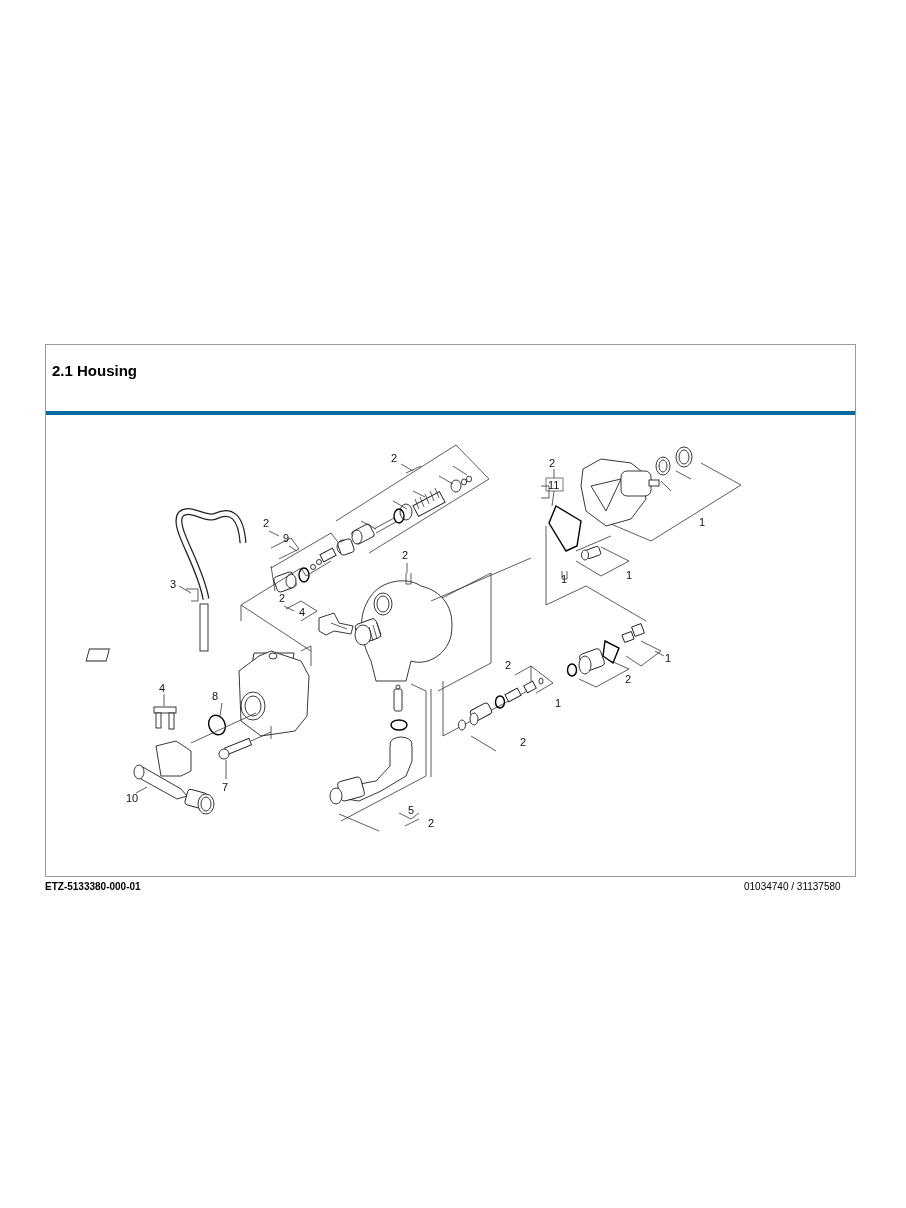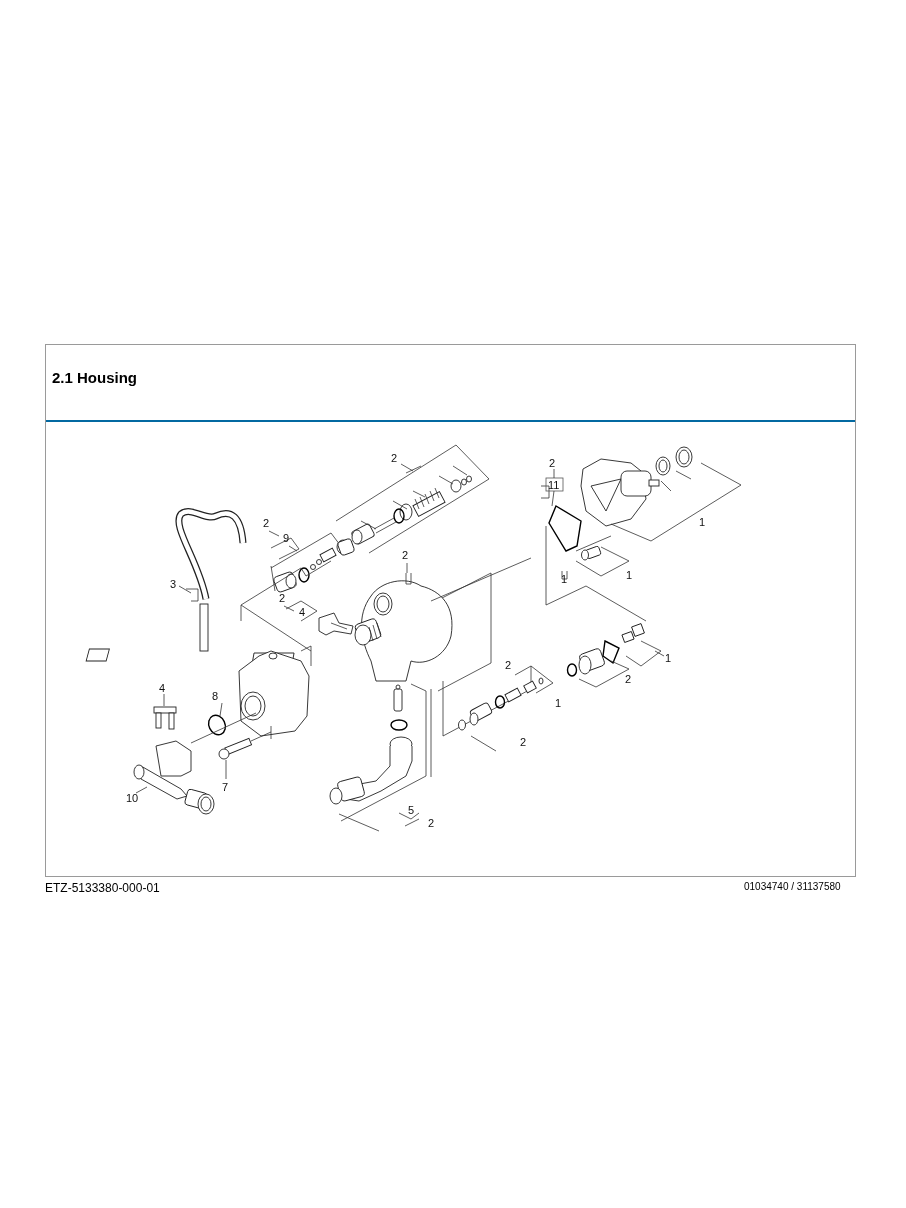--- a/index.html
+++ b/index.html
@@ -1,21 +1,21 @@
 <!DOCTYPE html>
 <html><head>
 <meta charset="utf-8">
 <style>
   html, body { margin:0; padding:0; background:#ffffff; }
   body { width:906px; height:1208px; position:relative; overflow:hidden; font-family:"Liberation Sans", sans-serif; color:#000; }
   .frame { position:absolute; left:45px; top:344px; width:811px; height:533px; border:1px solid #9a9a9a; box-sizing:border-box; }
-  .header { position:absolute; left:0; top:16px; width:100%; height:61px; border-bottom:2px solid #0369a1; box-sizing:border-box;text-align:right; }
+  .header { position:absolute; left:0; top:9px; width:100%; height:61px; border-bottom:4px solid #0369a1; box-sizing:border-box;text-align:right; }
   .title { position:absolute; left:6px; top:8px; font-size:15px; font-weight:bold; }
   .drawing { position:absolute; left:0; top:61px; width:100%; height:471px; }
-  .footer-left { position:absolute; left:45px; top:881px; font-size:12px; }
+  .footer-left { position:absolute; left:45px; top:881px; font-size:10px;font-weight:bold; }
   .footer-right { position:absolute; left:744px; top:881px; font-size:10px; }
   svg text { font-family:"Liberation Sans", sans-serif; font-size:11px; fill:#111; }
   .ln { stroke:#333; stroke-width:0.8; fill:none; }
   .pt { stroke:#222; stroke-width:0.9; fill:#fff; }
   .ring { stroke:#000; stroke-width:1.4; fill:none; }
 </style>
 </head>
 <body>
 
 <div class="frame">

